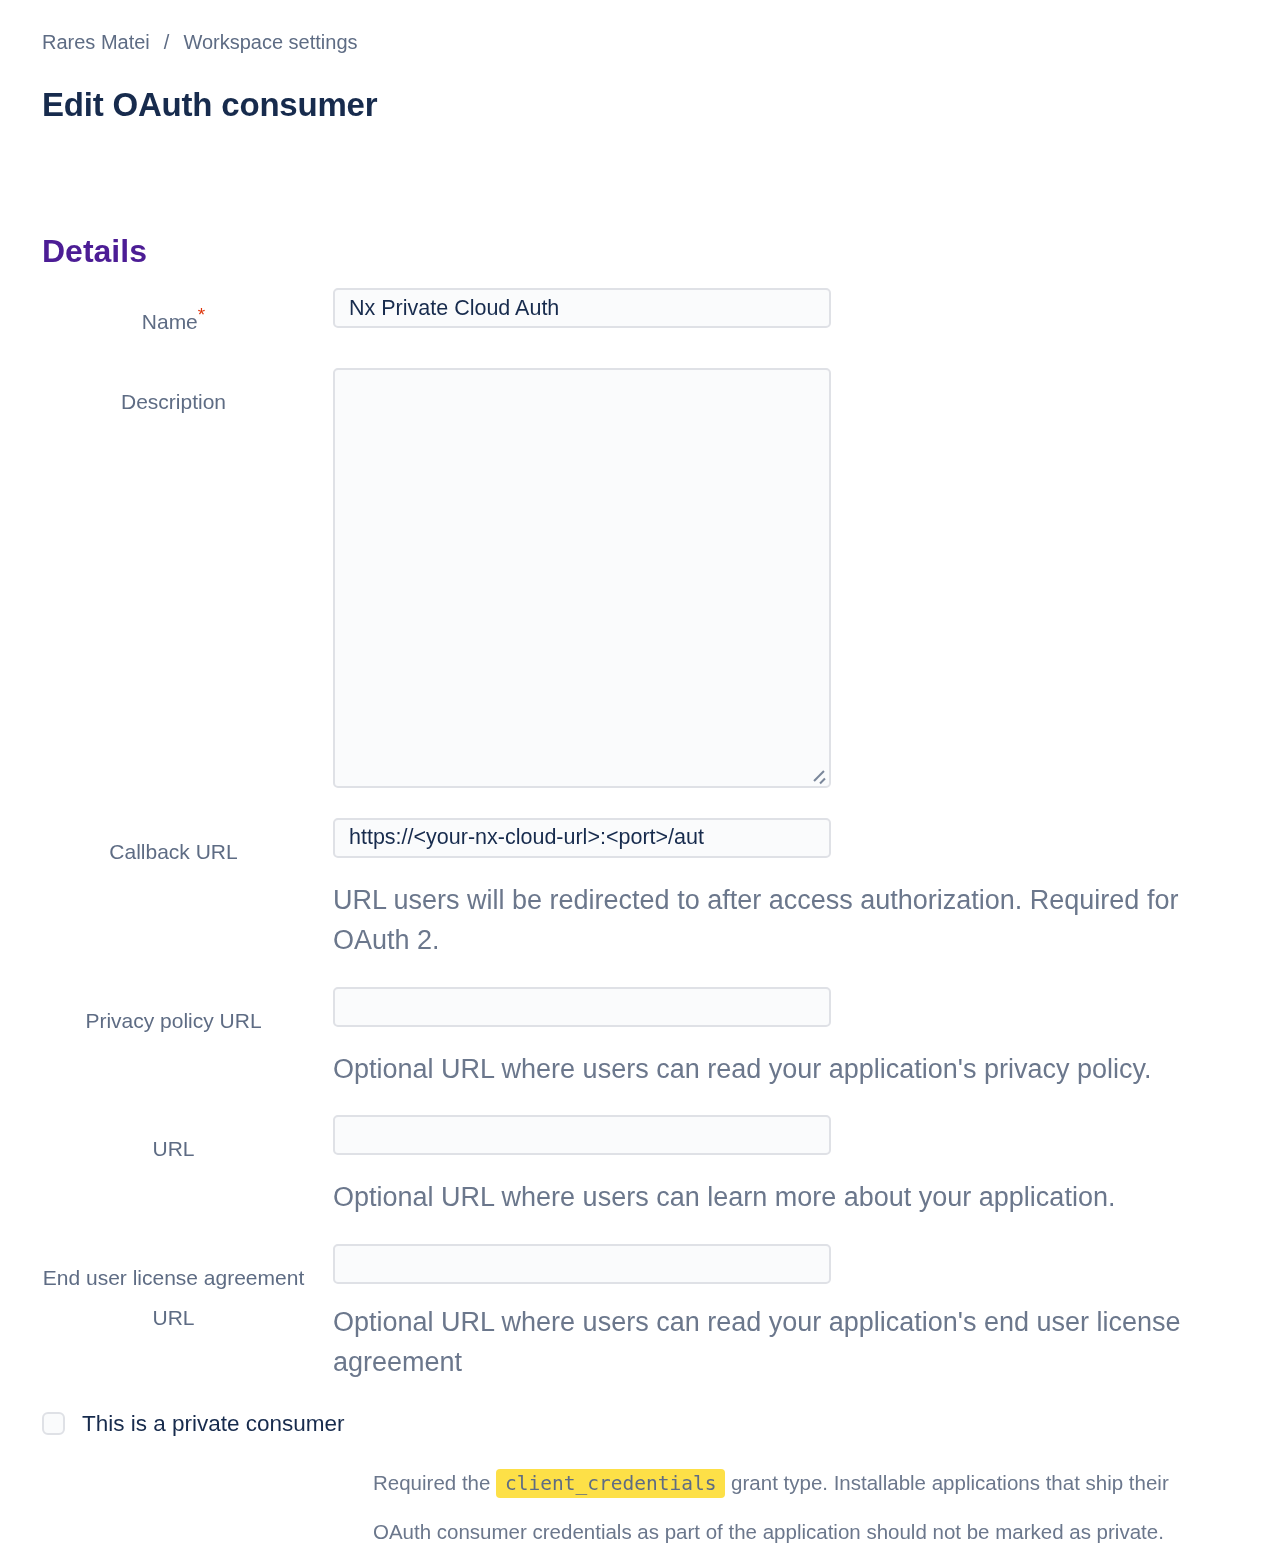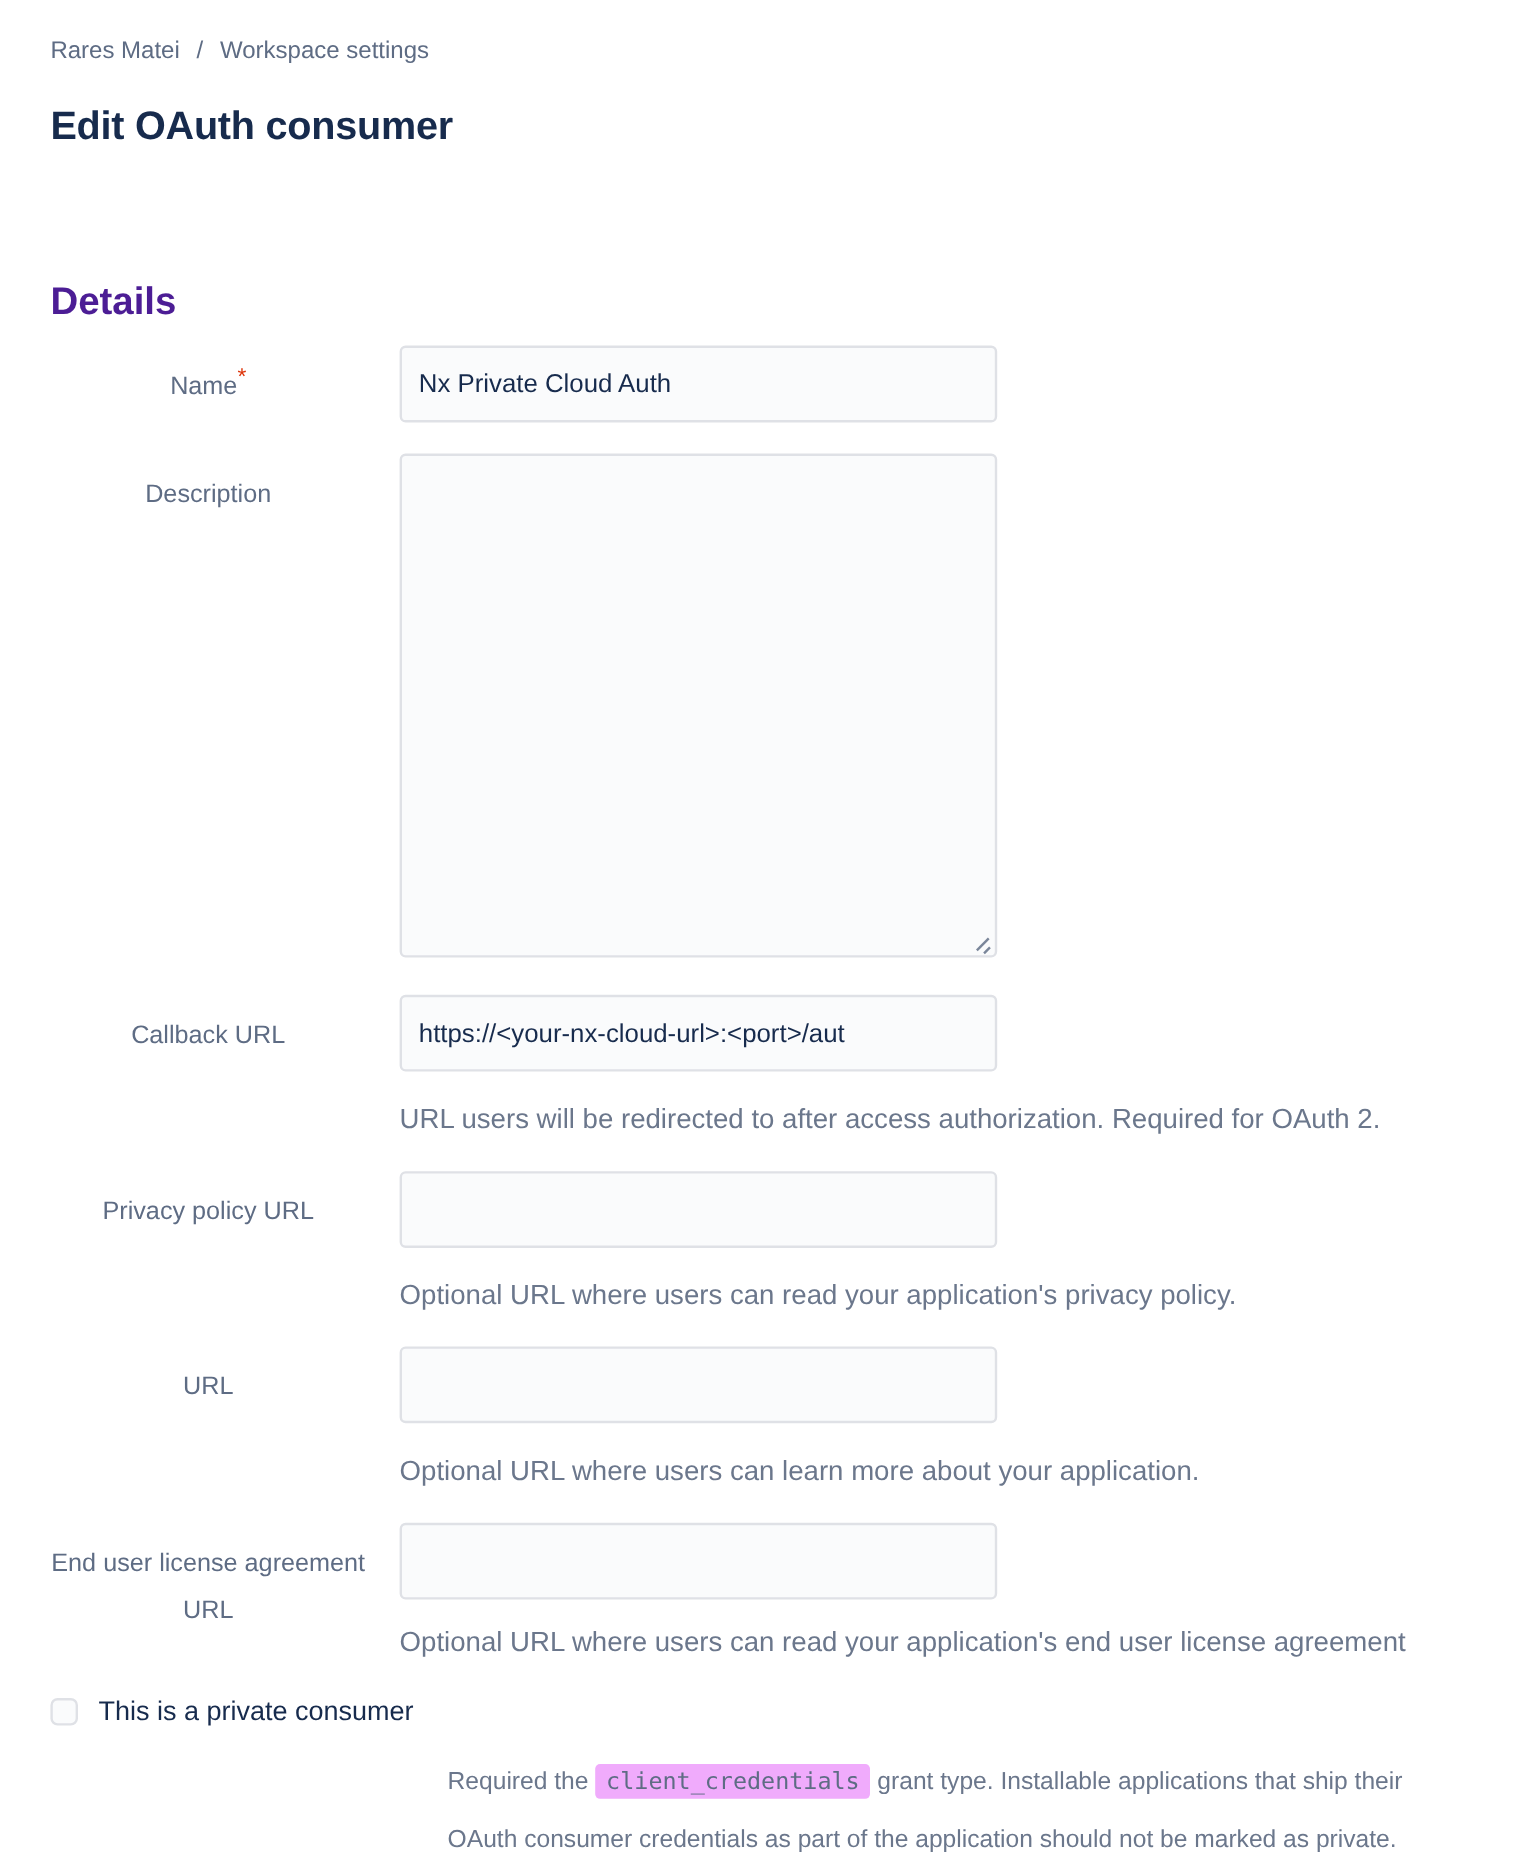--- a/index.html
+++ b/index.html
@@ -68,21 +68,21 @@
   }
   .required-mark {
     color: #DE350B;
     font-size: 19px;
     vertical-align: top;
     line-height: 1.4;
   }
 
   .text-input {
     width: 498px;
-    height: 64px;
+    height: 40px;
     background: #FAFBFC;
     border: 2px solid #DFE1E6;
     border-radius: 5px;
     padding: 0 14px;
     font-family: "Liberation Sans", "DejaVu Sans", sans-serif;
     font-size: 21.5px;
     color: #172B4D;
     outline: none;
   }
 
@@ -118,21 +118,21 @@
     background: #7A869A;
     height: 2px;
     transform: rotate(-45deg);
     transform-origin: center;
   }
   .resize-handle::before { width: 14px; right: 0px; bottom: 7px; }
   .resize-handle::after  { width: 7px;  right: 0px; bottom: 2px; }
 
   .helper-text {
     margin-top: 22px;
-    font-size: 23px;
+    font-size: 27px;
     color: #6B778C;
     line-height: 1.5;
     max-width: 880px;
   }
   .helper-text.tight { margin-top: 18px; }
 
   
   .checkbox-row {
     margin-top: 28px;
     display: flex;
@@ -163,21 +163,21 @@
     margin-top: 22px;
     max-width: 840px;
     font-size: 20.5px;
     color: #6B778C;
     line-height: 48px;
   }
   code.code-chip {
     font-family: "DejaVu Sans Mono", "Liberation Mono", monospace;
     font-size: 19.5px;
     color: #5E6C84;
-    background: #f0abfc;
+    background: #fde047;
     border-radius: 4px;
     padding: 3px 9px;
   }
 </style>
 </head>
 <body>
 
 <div class="page">
 
   <nav class="breadcrumb">

